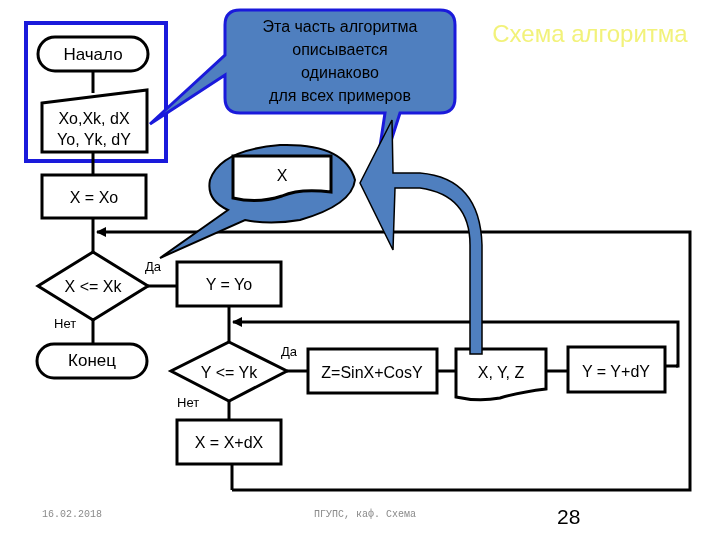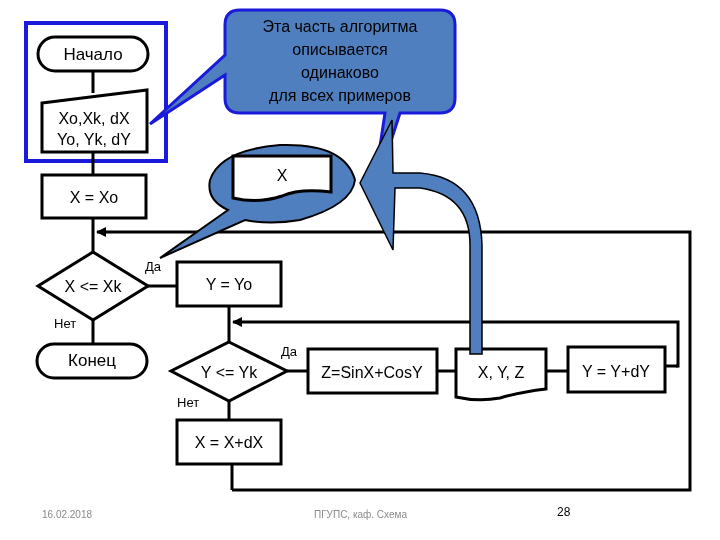--- a/index.html
+++ b/index.html
@@ -4,22 +4,22 @@
   <style>
     html, body { margin: 0; padding: 0; background: #ffffff; }
     body { width: 720px; height: 540px; position: relative; overflow: hidden;
            font-family: "Liberation Sans", sans-serif; }
     svg { position: absolute; left: 0; top: 0; }
     .t { font-family: "Liberation Sans", sans-serif; fill: #000; }
     .title { position: absolute; left: 470px; top: 18px; width: 240px;
              text-align: center; color: #f2f27a; font-size: 24px; line-height: 32px;
              font-family: "Liberation Sans", sans-serif; }
     .title span { display: block; }
-    .footer { position: absolute; font-family: Liberation Sans, sans-serif; color: #8a8a8a; font-size: 10px; text-align: right; }
-    .page { position: absolute; left: 557px; top: 505px; font-size: 12px; color: #000;
+    .footer { position: absolute; font-family: Liberation Mono, monospace; color: #8a8a8a; font-size: 10px; text-align: right; }
+    .page { position: absolute; left: 557px; top: 505px; font-size: 21px; color: #000;
             font-family: "Liberation Sans", sans-serif; }
   </style>
 </head>
 <body>
 
 <svg width="720" height="540" viewBox="0 0 720 540">
   <defs>
     <marker id="arr" markerWidth="10" markerHeight="10" refX="9" refY="5" orient="auto" markerUnits="userSpaceOnUse">
       <path d="M0,0 L10,5 L0,10 z" fill="#000"></path>
     </marker>
@@ -114,17 +114,18 @@
   <g>
     <rect x="177" y="420" width="104" height="44" fill="#fff" stroke="#000" stroke-width="3"></rect>
     <text class="t" x="229" y="448" font-size="16" text-anchor="middle">X = X+dX</text>
   </g>
   <line x1="232" y1="464" x2="232" y2="490" stroke="#000" stroke-width="3"></line>
 
   <path d="M470,354 L470,245 Q470,195 420,188 L395,188 L393,250 L360,183 L392,120 L393,173 L420,173 Q480,178 482,245 L482,354 Z" fill="#4f7fbf" stroke="#000" stroke-width="1.5"></path>
 </svg>
 
 <div class="title">
+  <span>Схема алгоритма</span>
 </div>
 
 <div class="footer" style="left:42px; top:509px;">16.02.2018</div>
 <div class="footer" style="left:314px; top:509px;">ПГУПС, каф. Схема</div>
 <div class="page">28</div>
 
 </body></html>

